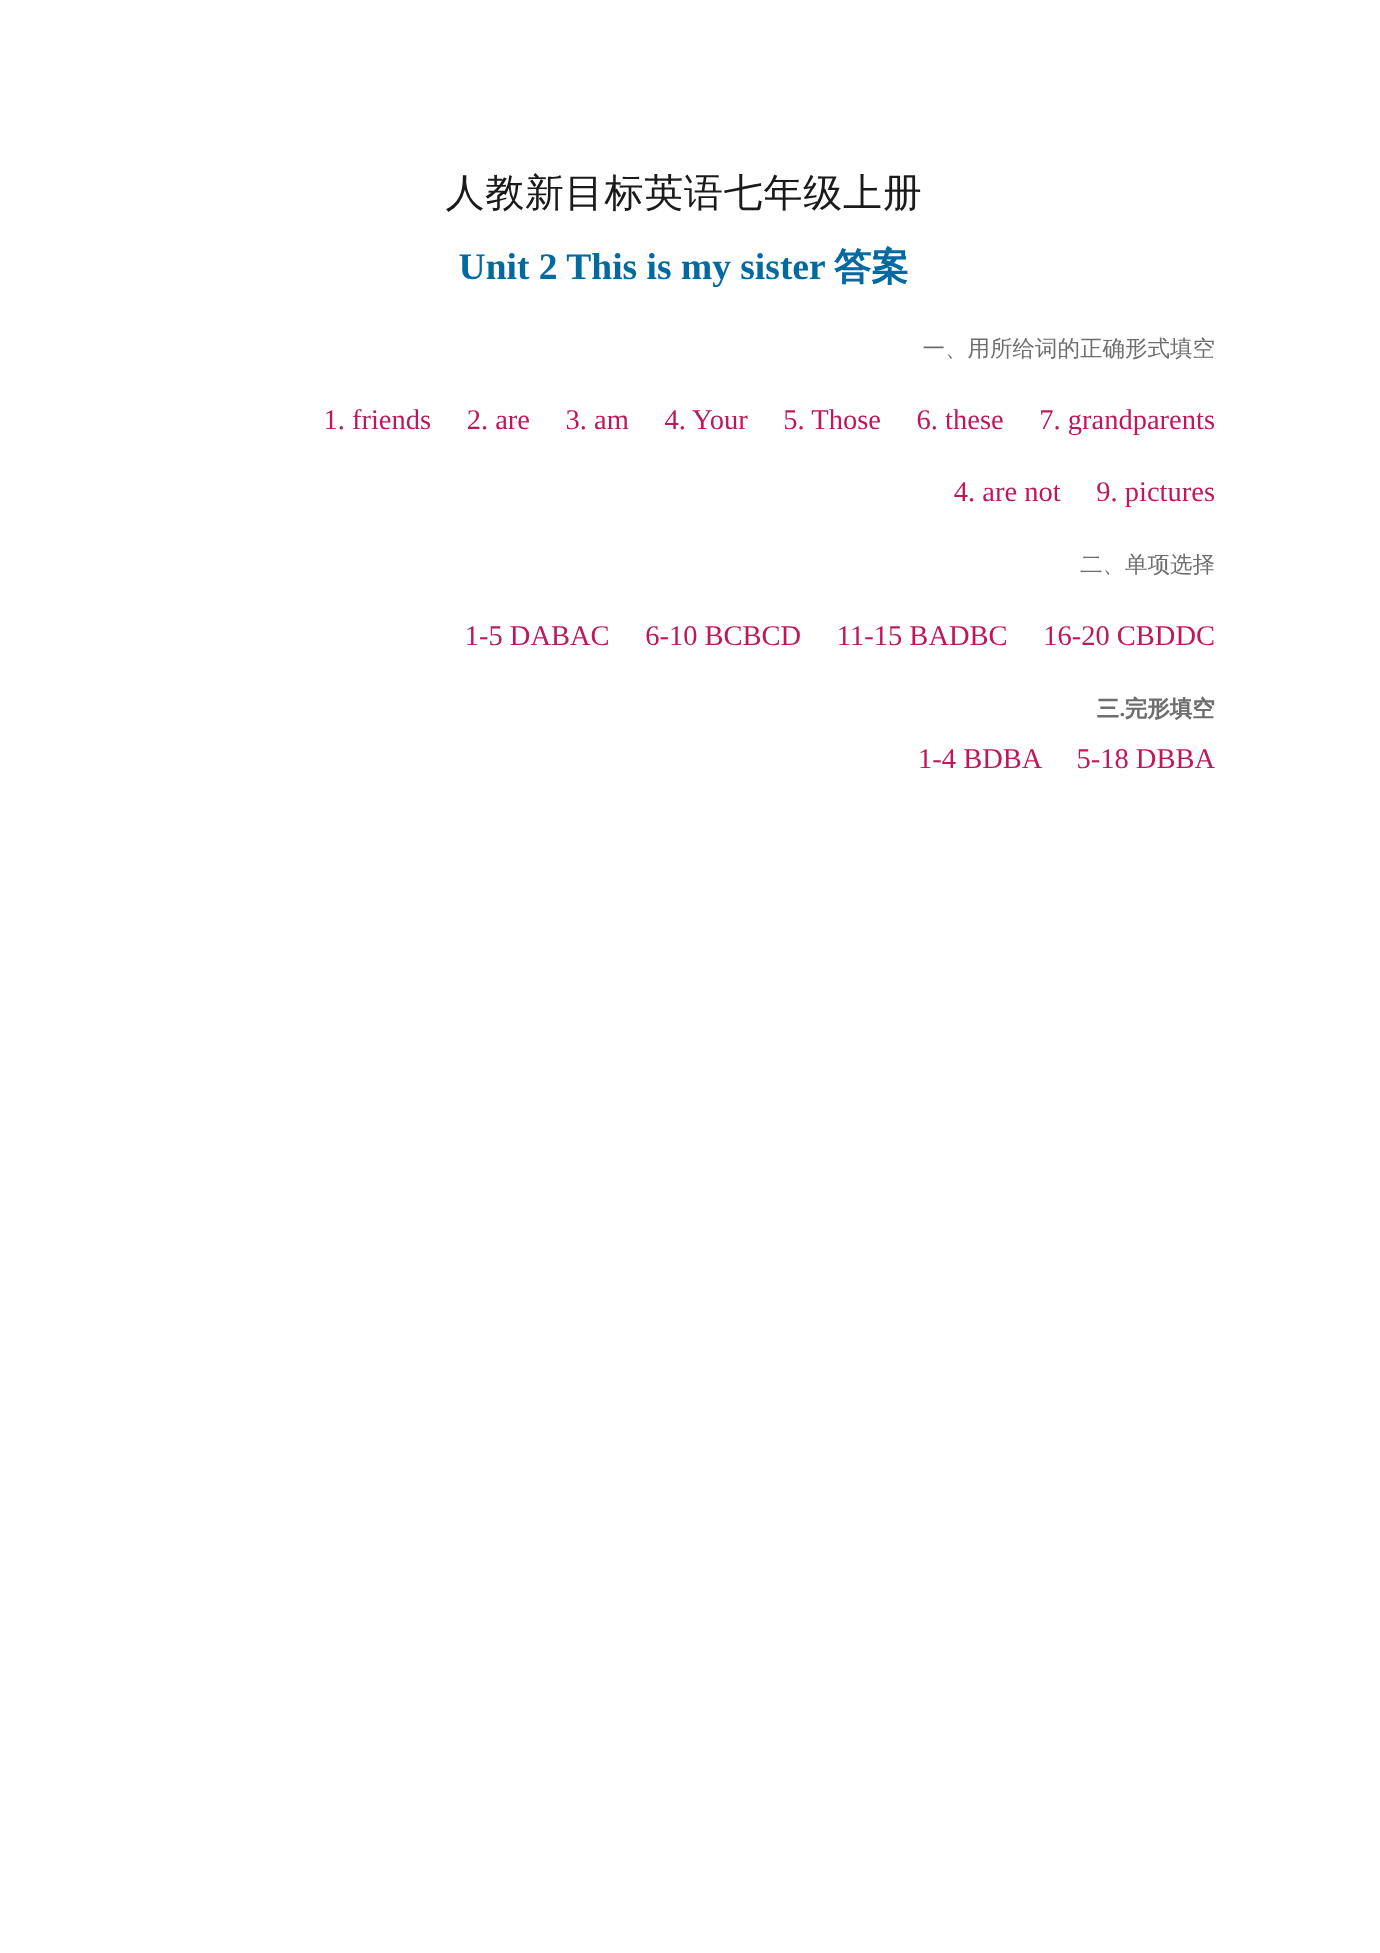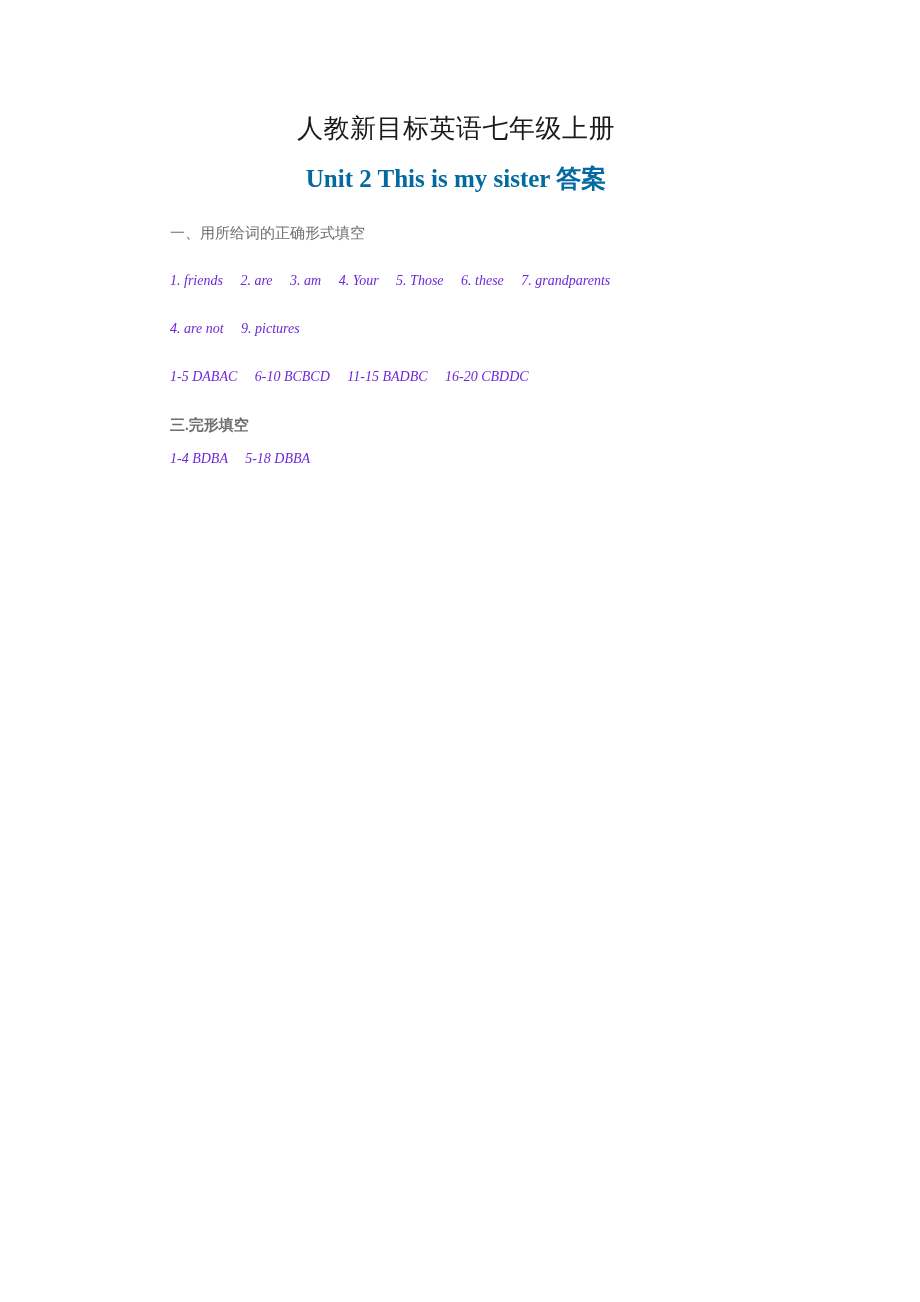--- a/index.html
+++ b/index.html
@@ -48,35 +48,35 @@
     line-height: 34px;
     margin-top: 16px;
     color: #0369a1;
   }
 
   
   .content {
     margin-left: 170px;
     margin-top: 26px;
     width: 640px;
+    text-align: right;
   }
   .section-heading {
     font-size: 15px;
     color: #6e6e6e;
     line-height: 22px;
     margin-bottom: 26px;
     white-space: nowrap;
   }
   .answer-line {
-    font-size: 14px;
-    color: #6d28d9;
+    font-size: 19px;
+    color: #be185d;
     line-height: 22px;
     margin-bottom: 26px;
     white-space: pre;
-    font-style: italic;
   }
   .answer-line.tight {
     margin-bottom: 26px;
   }
   .section-heading.tight-top {
     margin-bottom: 12px;
     font-weight: bold;
   }
   .last-line {
     margin-bottom: 0;
@@ -92,20 +92,21 @@
       <div class="title-line-1">人教新目标英语七年级上册</div>
       <div class="title-line-2">Unit 2 This is my sister 答案</div>
     </div>
 
     <div class="content">
 
       <div class="section-heading">一、用所给词的正确形式填空</div>
       <div class="answer-line">1. friends     2. are     3. am     4. Your     5. Those     6. these     7. grandparents</div>
       <div class="answer-line">4. are not     9. pictures</div>
 
+      <div class="section-heading">二、单项选择</div>
       <div class="answer-line tight">1-5 DABAC     6-10 BCBCD     11-15 BADBC     16-20 CBDDC</div>
 
       <div class="section-heading tight-top">三.完形填空</div>
       <div class="answer-line last-line">1-4 BDBA     5-18 DBBA</div>
 
     </div>
   </div>
 </div>
 
 </body></html>

